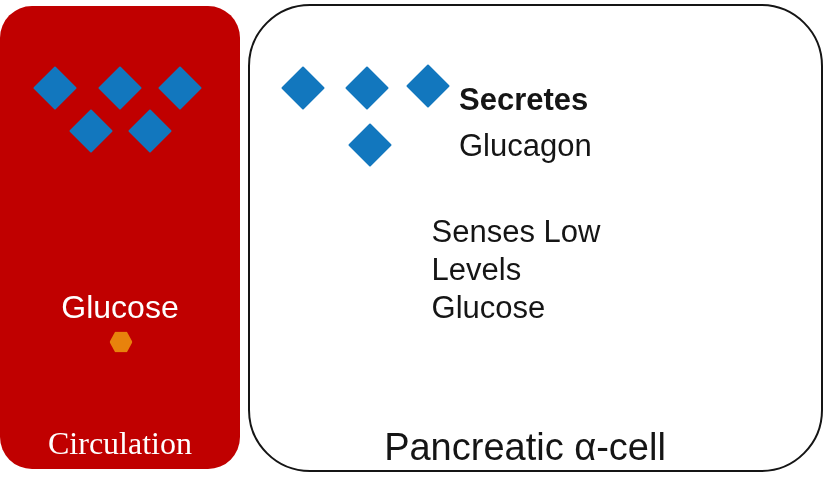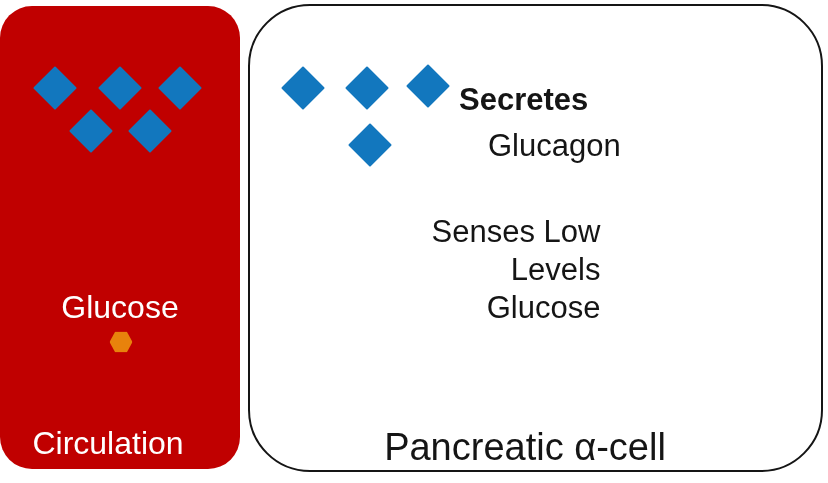--- a/index.html
+++ b/index.html
@@ -75,39 +75,39 @@
   }
   .label.white {
     color: #ffffff;
   }
   .label.center {
     transform: translateX(-50%);
     text-align: center;
   }
 
   .txt-secretes     { left: 459px; top: 84px;  font-size: 31px; font-weight: bold; }
-  .txt-glucagon     { left: 459px; top: 130px; font-size: 31px; margin-left: 29px; }
+  .txt-glucagon     { left: 459px; top: 130px; font-size: 31px; }
 
   .block-senses {
     position: absolute;
     left: 516px;
     top: 213px;
     transform: translateX(-50%);
-    text-align: right;
+    text-align: left;
     font-size: 31px;
     line-height: 38px;
     color: #151515;
     z-index: 6;
   }
   .block-senses div { white-space: nowrap; }
 
   .txt-pancreatic   { left: 525px; top: 428px; font-size: 38px; }
 
   .txt-glucose-red  { left: 120px; top: 291px; font-size: 32px; }
-  .txt-circulation  { left: 108px; top: 427px; font-size: 32px; }
+  .txt-circulation  { left: 120px; top: 427px; font-size: 32px; font-family: Liberation Serif, serif; }
 </style>
 </head>
 <body>
 
 <div id="canvas">
 
   <div class="panel-cell"></div>
 
   <div class="panel-circulation"></div>
 

